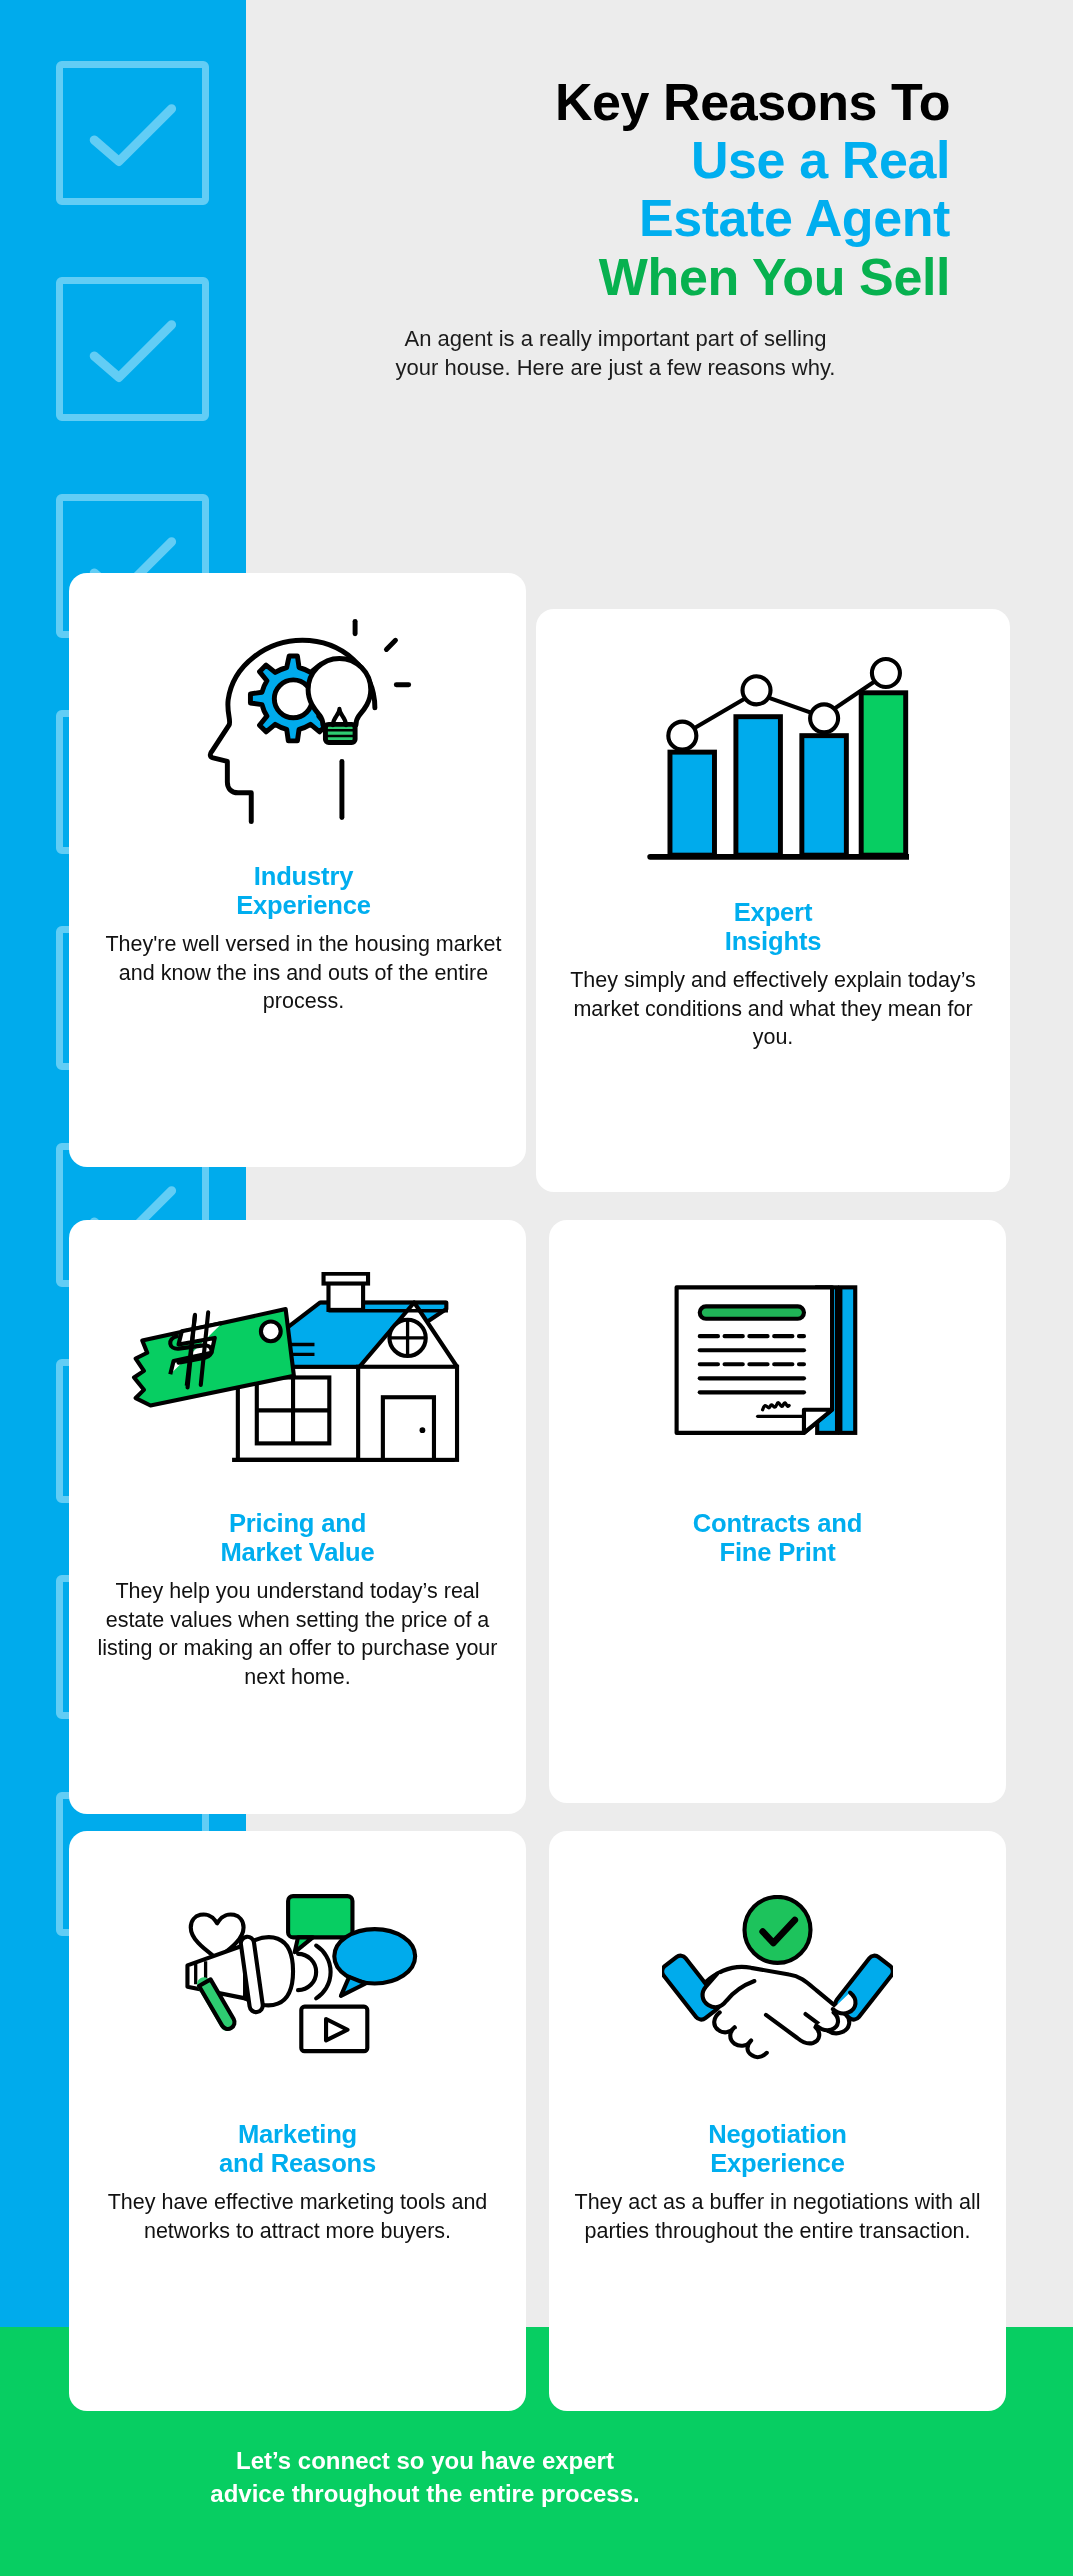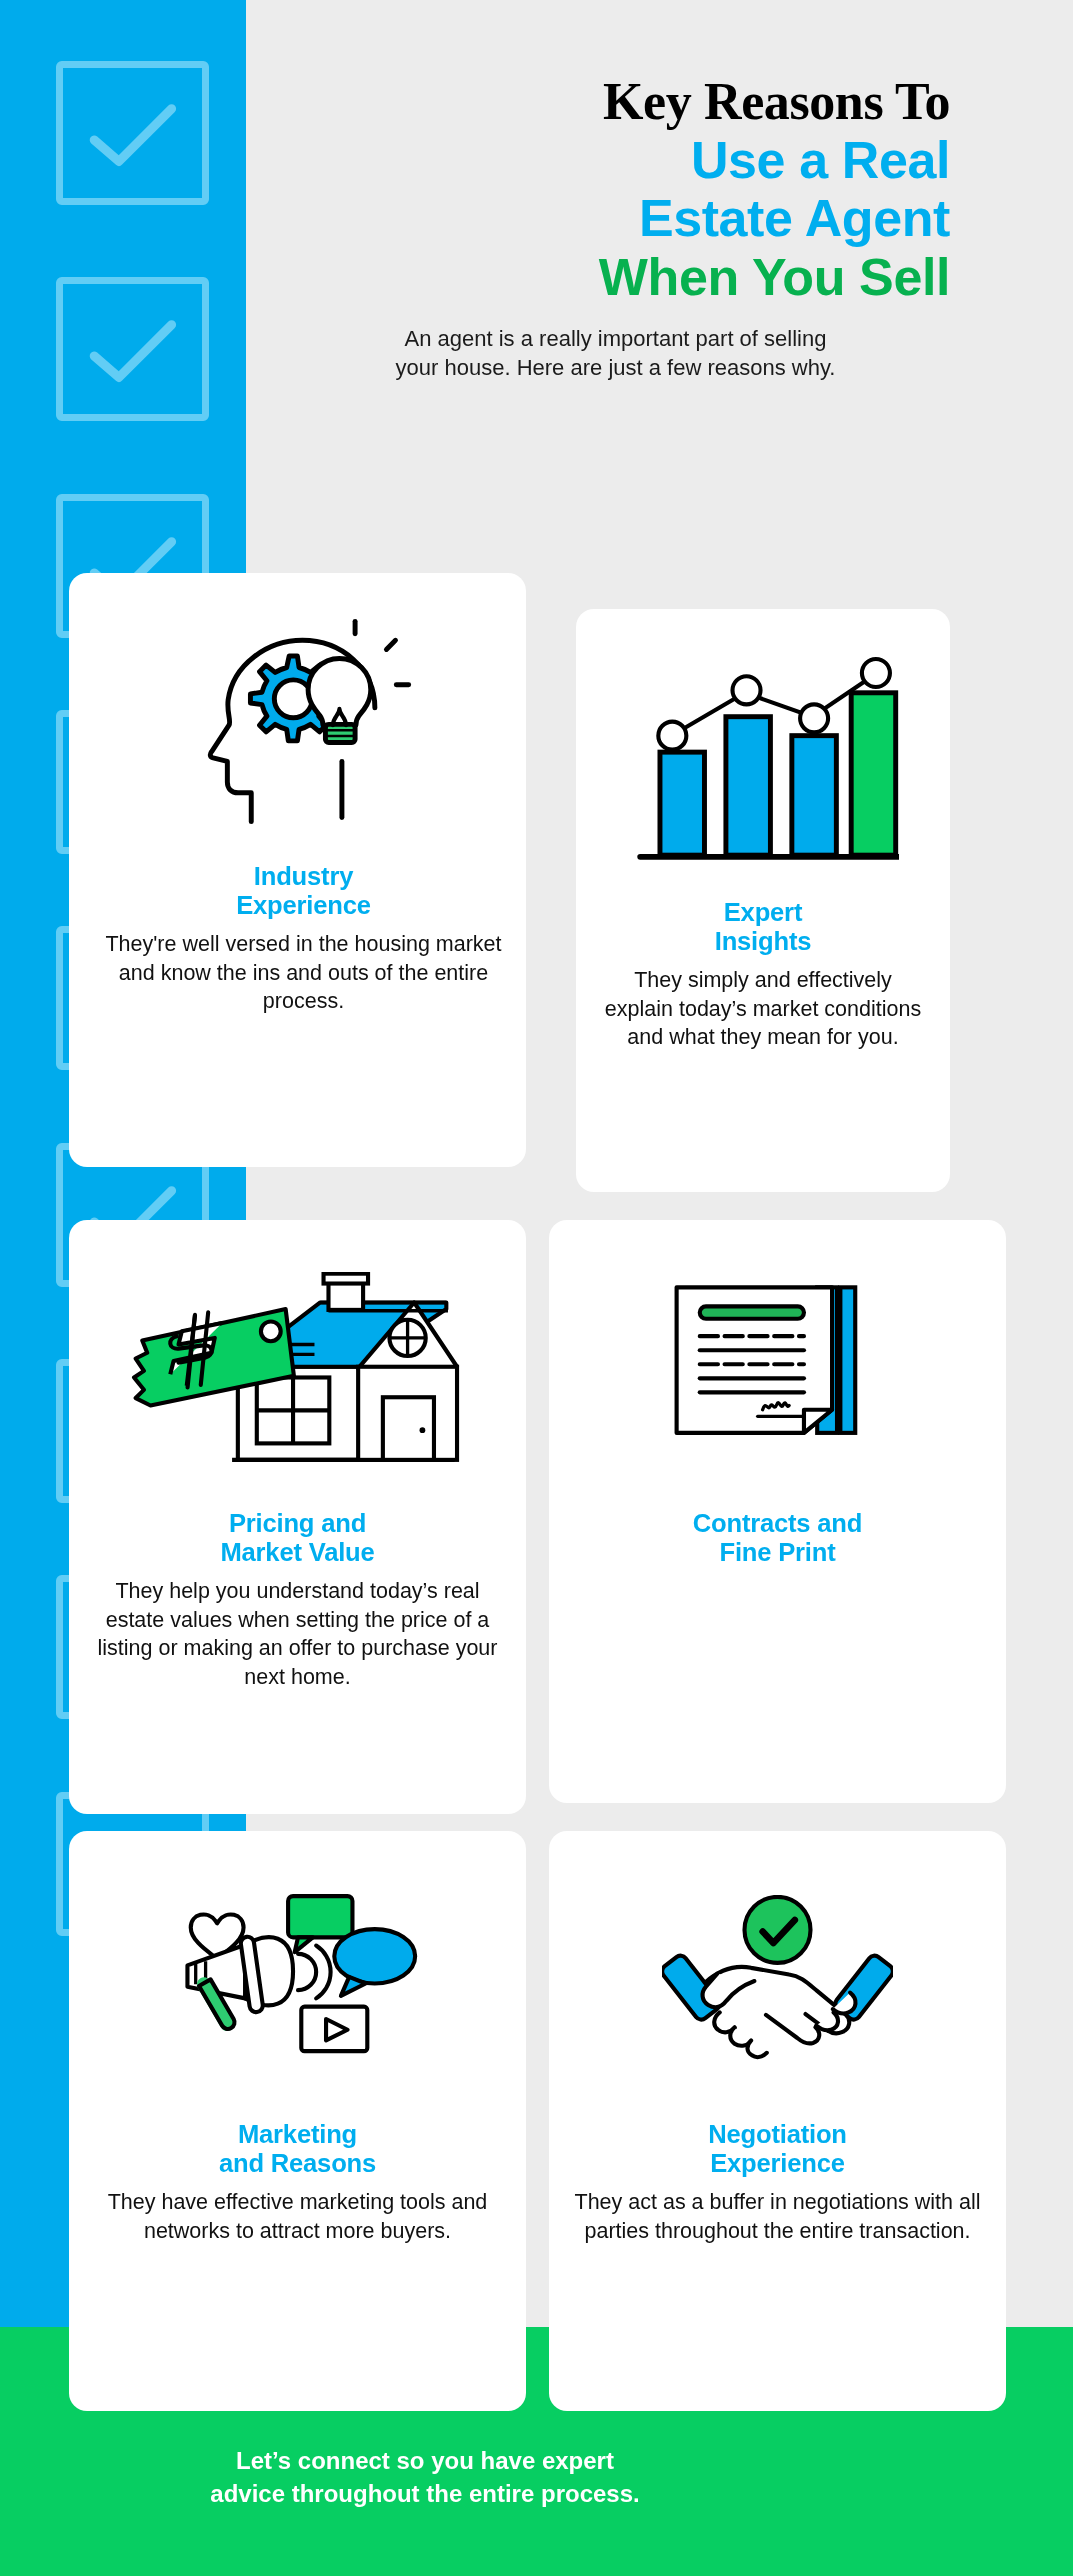--- a/index.html
+++ b/index.html
@@ -20,21 +20,21 @@
   .check-col { position:absolute; left:0; top:0; width:246px; height:2327px; overflow:hidden; }
   .chk {
     position:absolute; left:56px; width:153px; height:144px;
     border:7.4px solid #62CDF5; border-radius:5.8px;
   }
   .chk svg { position:absolute; left:-7.4px; top:-7.4px; }
 
   
   .header { position:absolute; left:281px; top:73px; width:669px; text-align:right; }
   .headline { font-size:52px; font-weight:bold; line-height:1.12; letter-spacing:-0.4px; }
-  .hl-1 { color:#000000;font-family:Liberation Serif, serif; }
+  .hl-1 { color:#000000; }
   .hl-2 { color:#00AEEF; }
   .hl-3 { color:#07B14F; }
   .subtitle {
     margin-top:18px; font-size:22px; line-height:1.32; color:#1b1b1b;
     font-weight:400; text-align:center;
   }
 
   
   .card {
     position:absolute; background:#ffffff; border-radius:18px; overflow:hidden;
@@ -45,21 +45,21 @@
     color:#00AEEF; font-size:25.6px; font-weight:bold; line-height:1.14;
     text-align:center; margin-top:1.7px; letter-spacing:-0.2px;
   }
   .card-body {
     color:#111; font-size:21.5px; line-height:1.33; text-align:center;
     margin-top:10px; font-weight:400;
   }
 
   
   #card-0 { left:69px;  top:573px;  width:457px;  height:594px;padding-left:12px; }
-  #card-1 { left:576px; top:609px;  width:374px;  height:583px; }
+  #card-1 { left:536px; top:609px;  width:474px;  height:583px; }
   #card-2 { left:69px;  top:1220px; width:457px;  height:594px; }
   #card-3 { left:549px; top:1220px; width:457px;  height:583px; }
   #card-4 { left:69px;  top:1831px; width:457px;  height:580px; }
   #card-5 { left:549px; top:1831px; width:457px;  height:580px; }
 
   
   .footer {
     position:absolute; left:0; top:2444px; width:850px; text-align:center;
   }
   .footer-text {

